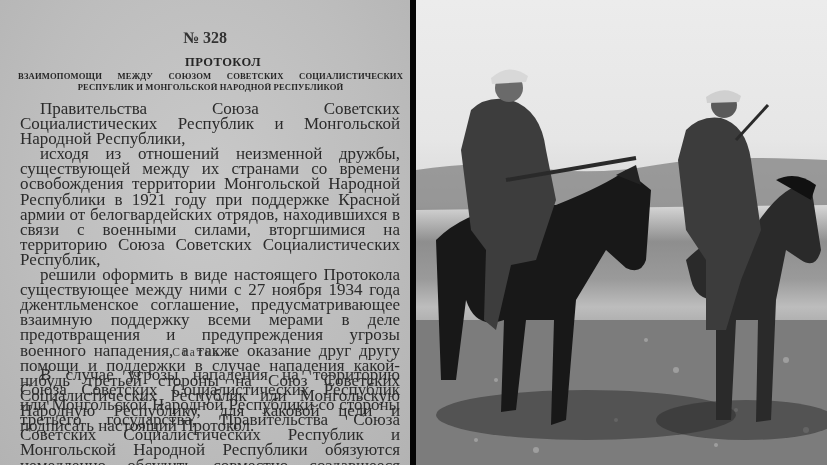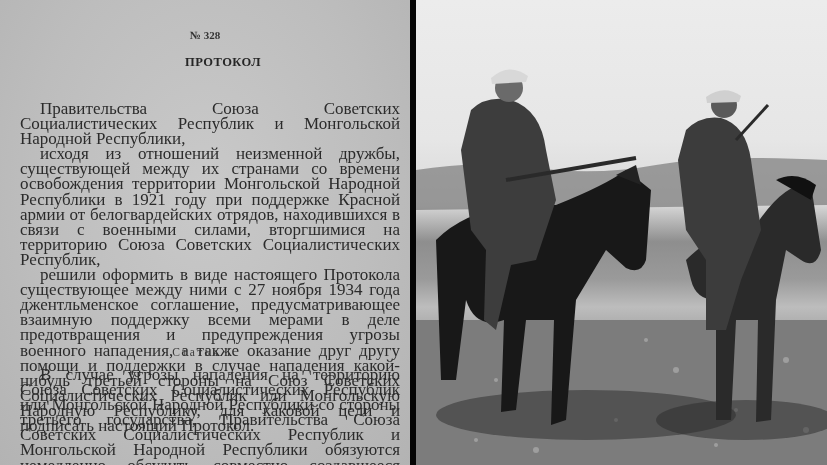--- a/index.html
+++ b/index.html
@@ -7,21 +7,21 @@
     body { position: relative; font-family: "DejaVu Serif", "Liberation Serif", serif; }
 
     .doc-page {
       position: absolute; left: 0; top: 0; width: 410px; height: 465px;
       background: radial-gradient(ellipse at 50% 40%, #c9c9c9 0%, #bdbdbd 60%, #b3b3b3 100%);
       color: #2a2a2a;
       overflow: hidden;
     }
     .doc-number {
       position: absolute; top: 29px; left: 0; width: 410px; text-align: center;
-      font-size: 11px; font-weight: bold; color: #333;
+      font-size: 16px; font-weight: bold; color: #333;
       font-family: "Liberation Serif", serif;
     }
     .doc-title {
       position: absolute; top: 55px; left: 0; width: 446px; text-align: center;
       font-size: 12.5px; font-weight: bold; letter-spacing: 0.5px; color: #262626;
       font-family: "Liberation Serif", serif;
     }
     .doc-subtitle {
       position: absolute; top: 71px; left: 18px; width: 385px;
       font-size: 8.6px; font-weight: bold; line-height: 11px; color: #262626;
@@ -52,20 +52,21 @@
       background: linear-gradient(to bottom, #ececec 0%, #e6e6e6 30%, #d8d8d8 44%, #8e8e8e 52%, #9a9a9a 60%, #bdbdbd 66%, #8a8a8a 78%, #6e6e6e 100%);
     }
     .photo svg { position: absolute; left: 0; top: 0; }
   </style>
 </head>
 <body>
 
 <div class="doc-page">
   <div class="doc-number">№ 328</div>
   <div class="doc-title">ПРОТОКОЛ</div>
+  <div class="doc-subtitle">ВЗАИМОПОМОЩИ МЕЖДУ СОЮЗОМ СОВЕТСКИХ СОЦИАЛИСТИЧЕСКИХ РЕСПУБЛИК И МОНГОЛЬСКОЙ НАРОДНОЙ РЕСПУБЛИКОЙ</div>
 
   <div class="doc-body body-1">
     <p>Правительства Союза Советских Социалистических Республик и Монгольской Народной Республики,</p>
     <p>исходя из отношений неизменной дружбы, существующей между их странами со времени освобождения территории Монгольской Народной Республики в 1921 году при поддержке Красной армии от белогвардейских отрядов, находившихся в связи с военными силами, вторгшимися на территорию Союза Советских Социалистических Республик,</p>
     <p>решили оформить в виде настоящего Протокола существующее между ними с 27 ноября 1934 года джентльменское соглашение, предусматривающее взаимную поддержку всеми мерами в деле предотвращения и предупреждения угрозы военного нападения, а также оказание друг другу помощи и поддержки в случае нападения какой-нибудь третьей стороны на Союз Советских Социалистических Республик или Монгольскую Народную Республику, для каковой цели и подписать настоящий Протокол.</p>
   </div>
 
   <div class="article-heading">Статья 1</div>
   <div class="doc-body body-2">
     <p>В случае угрозы нападения на территорию Союза Советских Социалистических Республик или Монгольской Народной Республики со стороны третьего государства, Правительства Союза Советских Социалистических Республик и Монгольской Народной Республики обязуются немедленно обсудить совместно создавшееся положение и принять все те меры, которые могли бы понадобиться для ограждения безопасности их территорий.</p>

